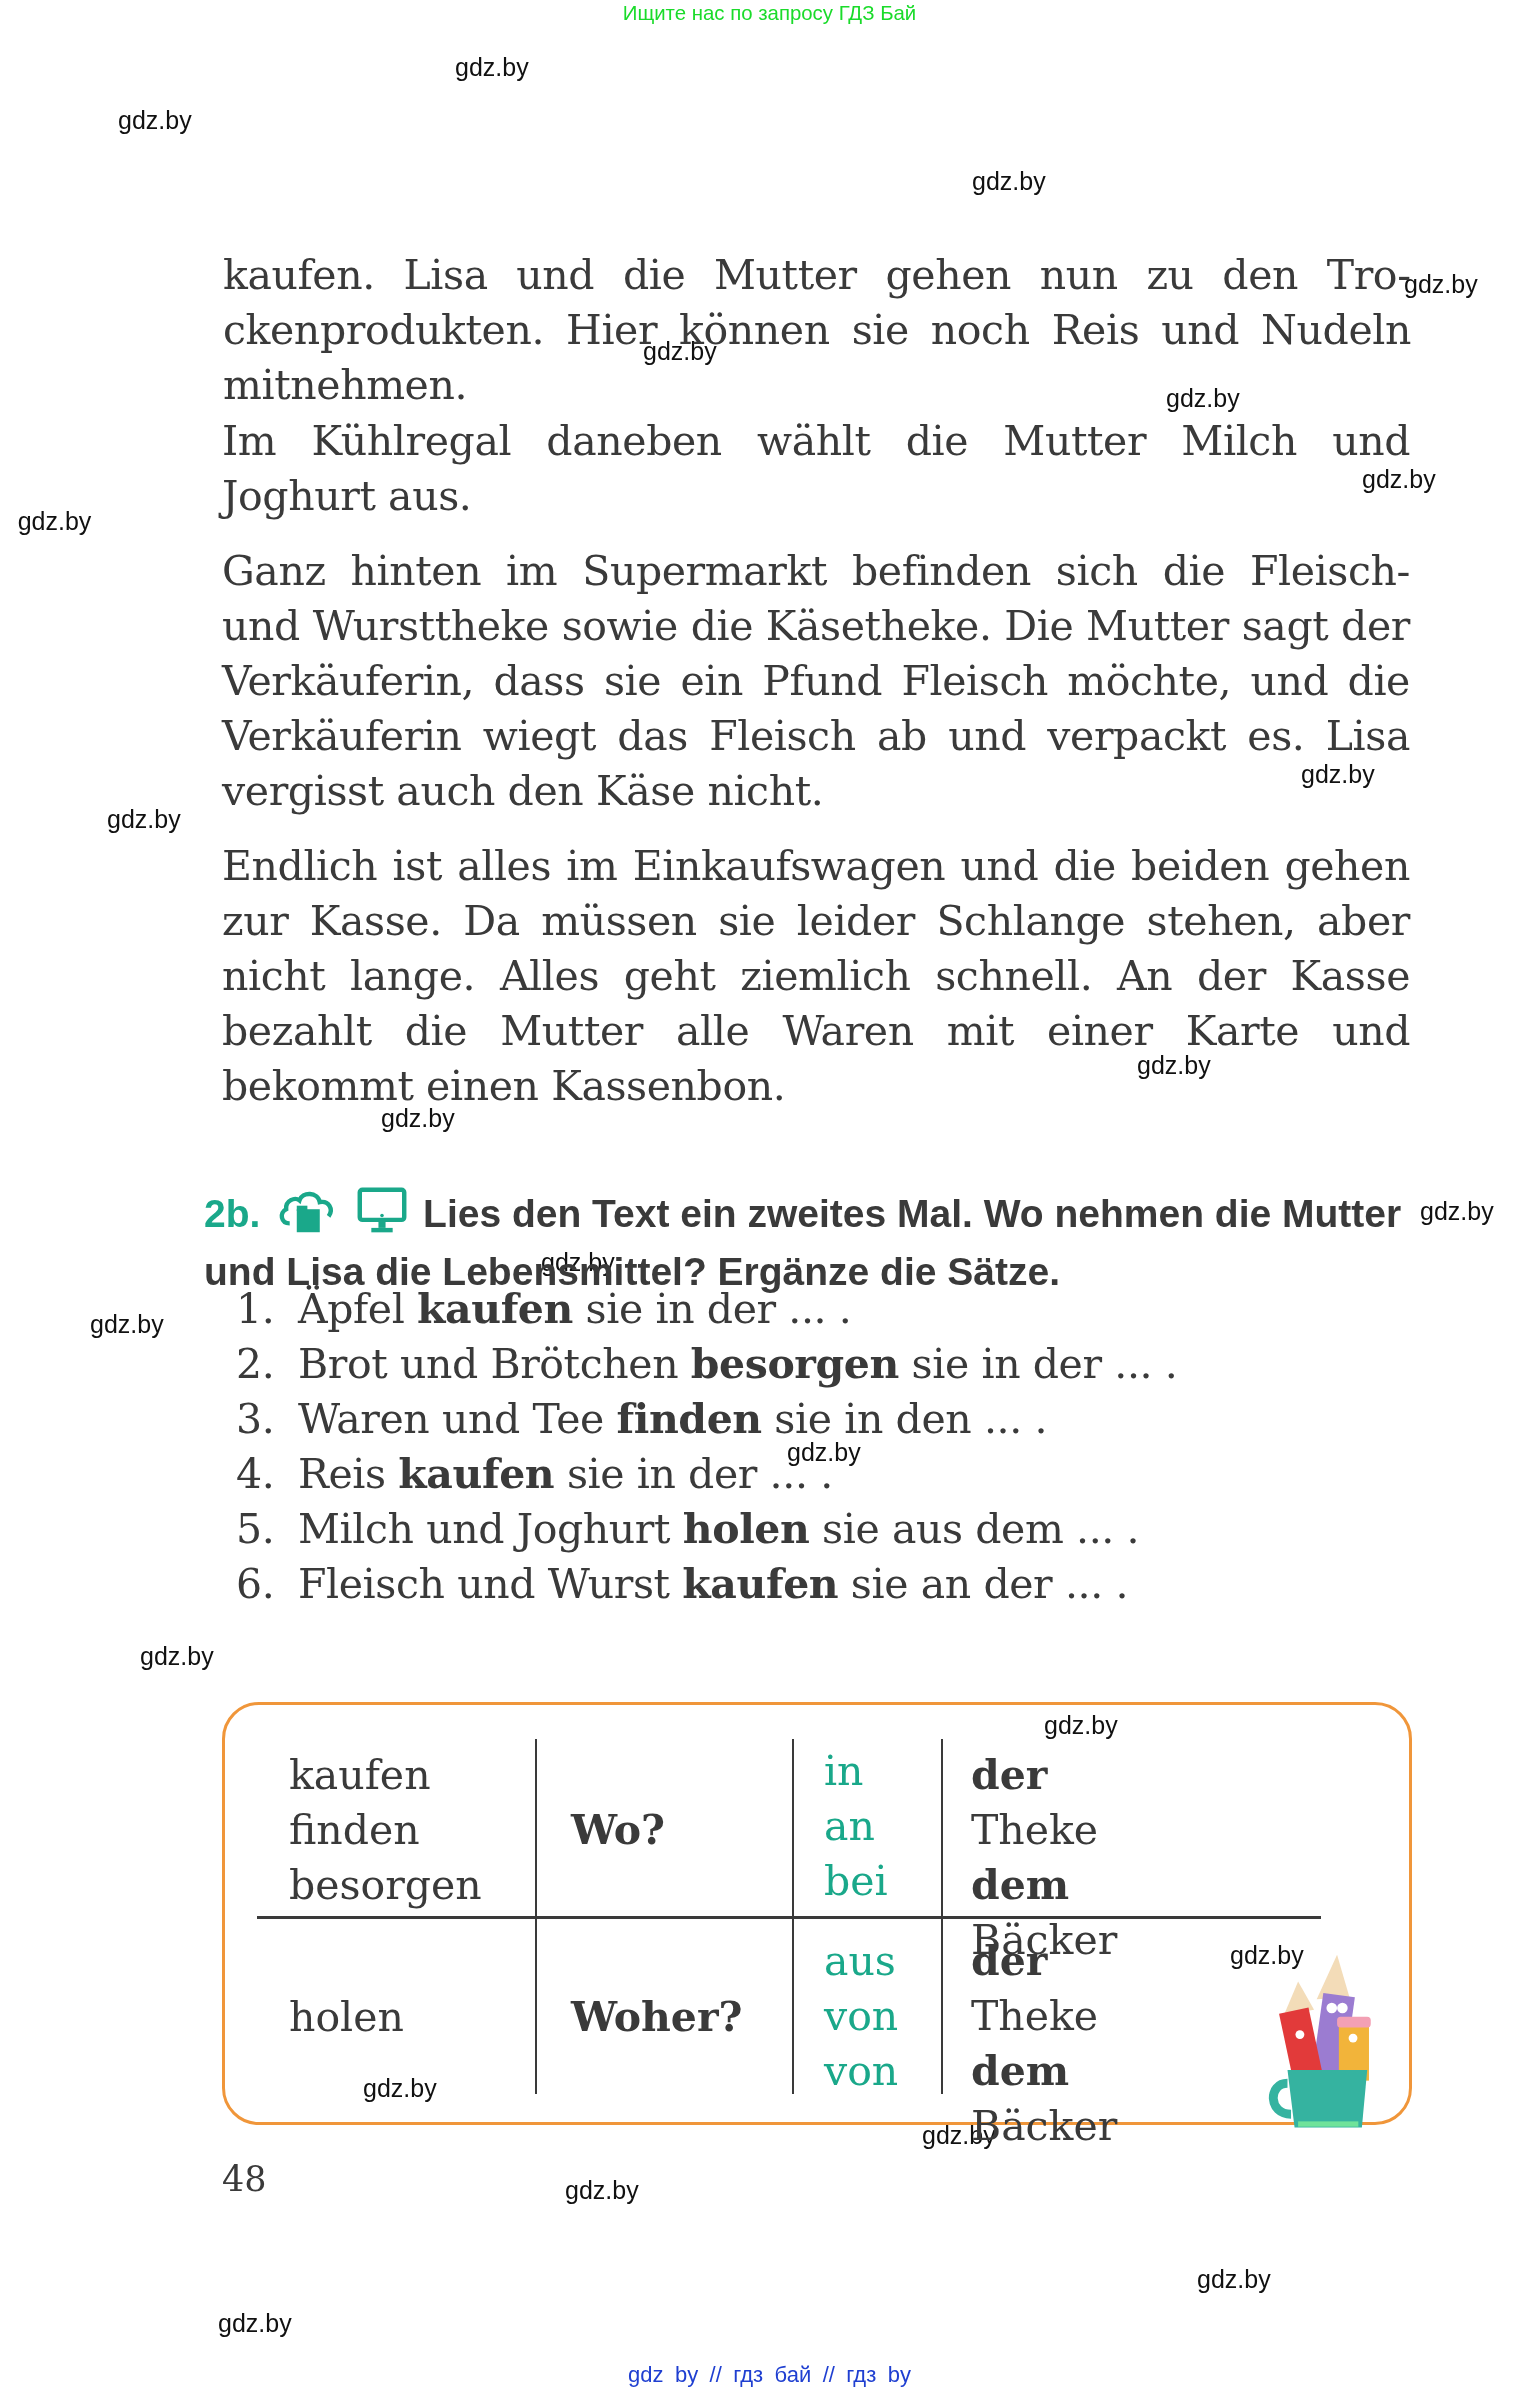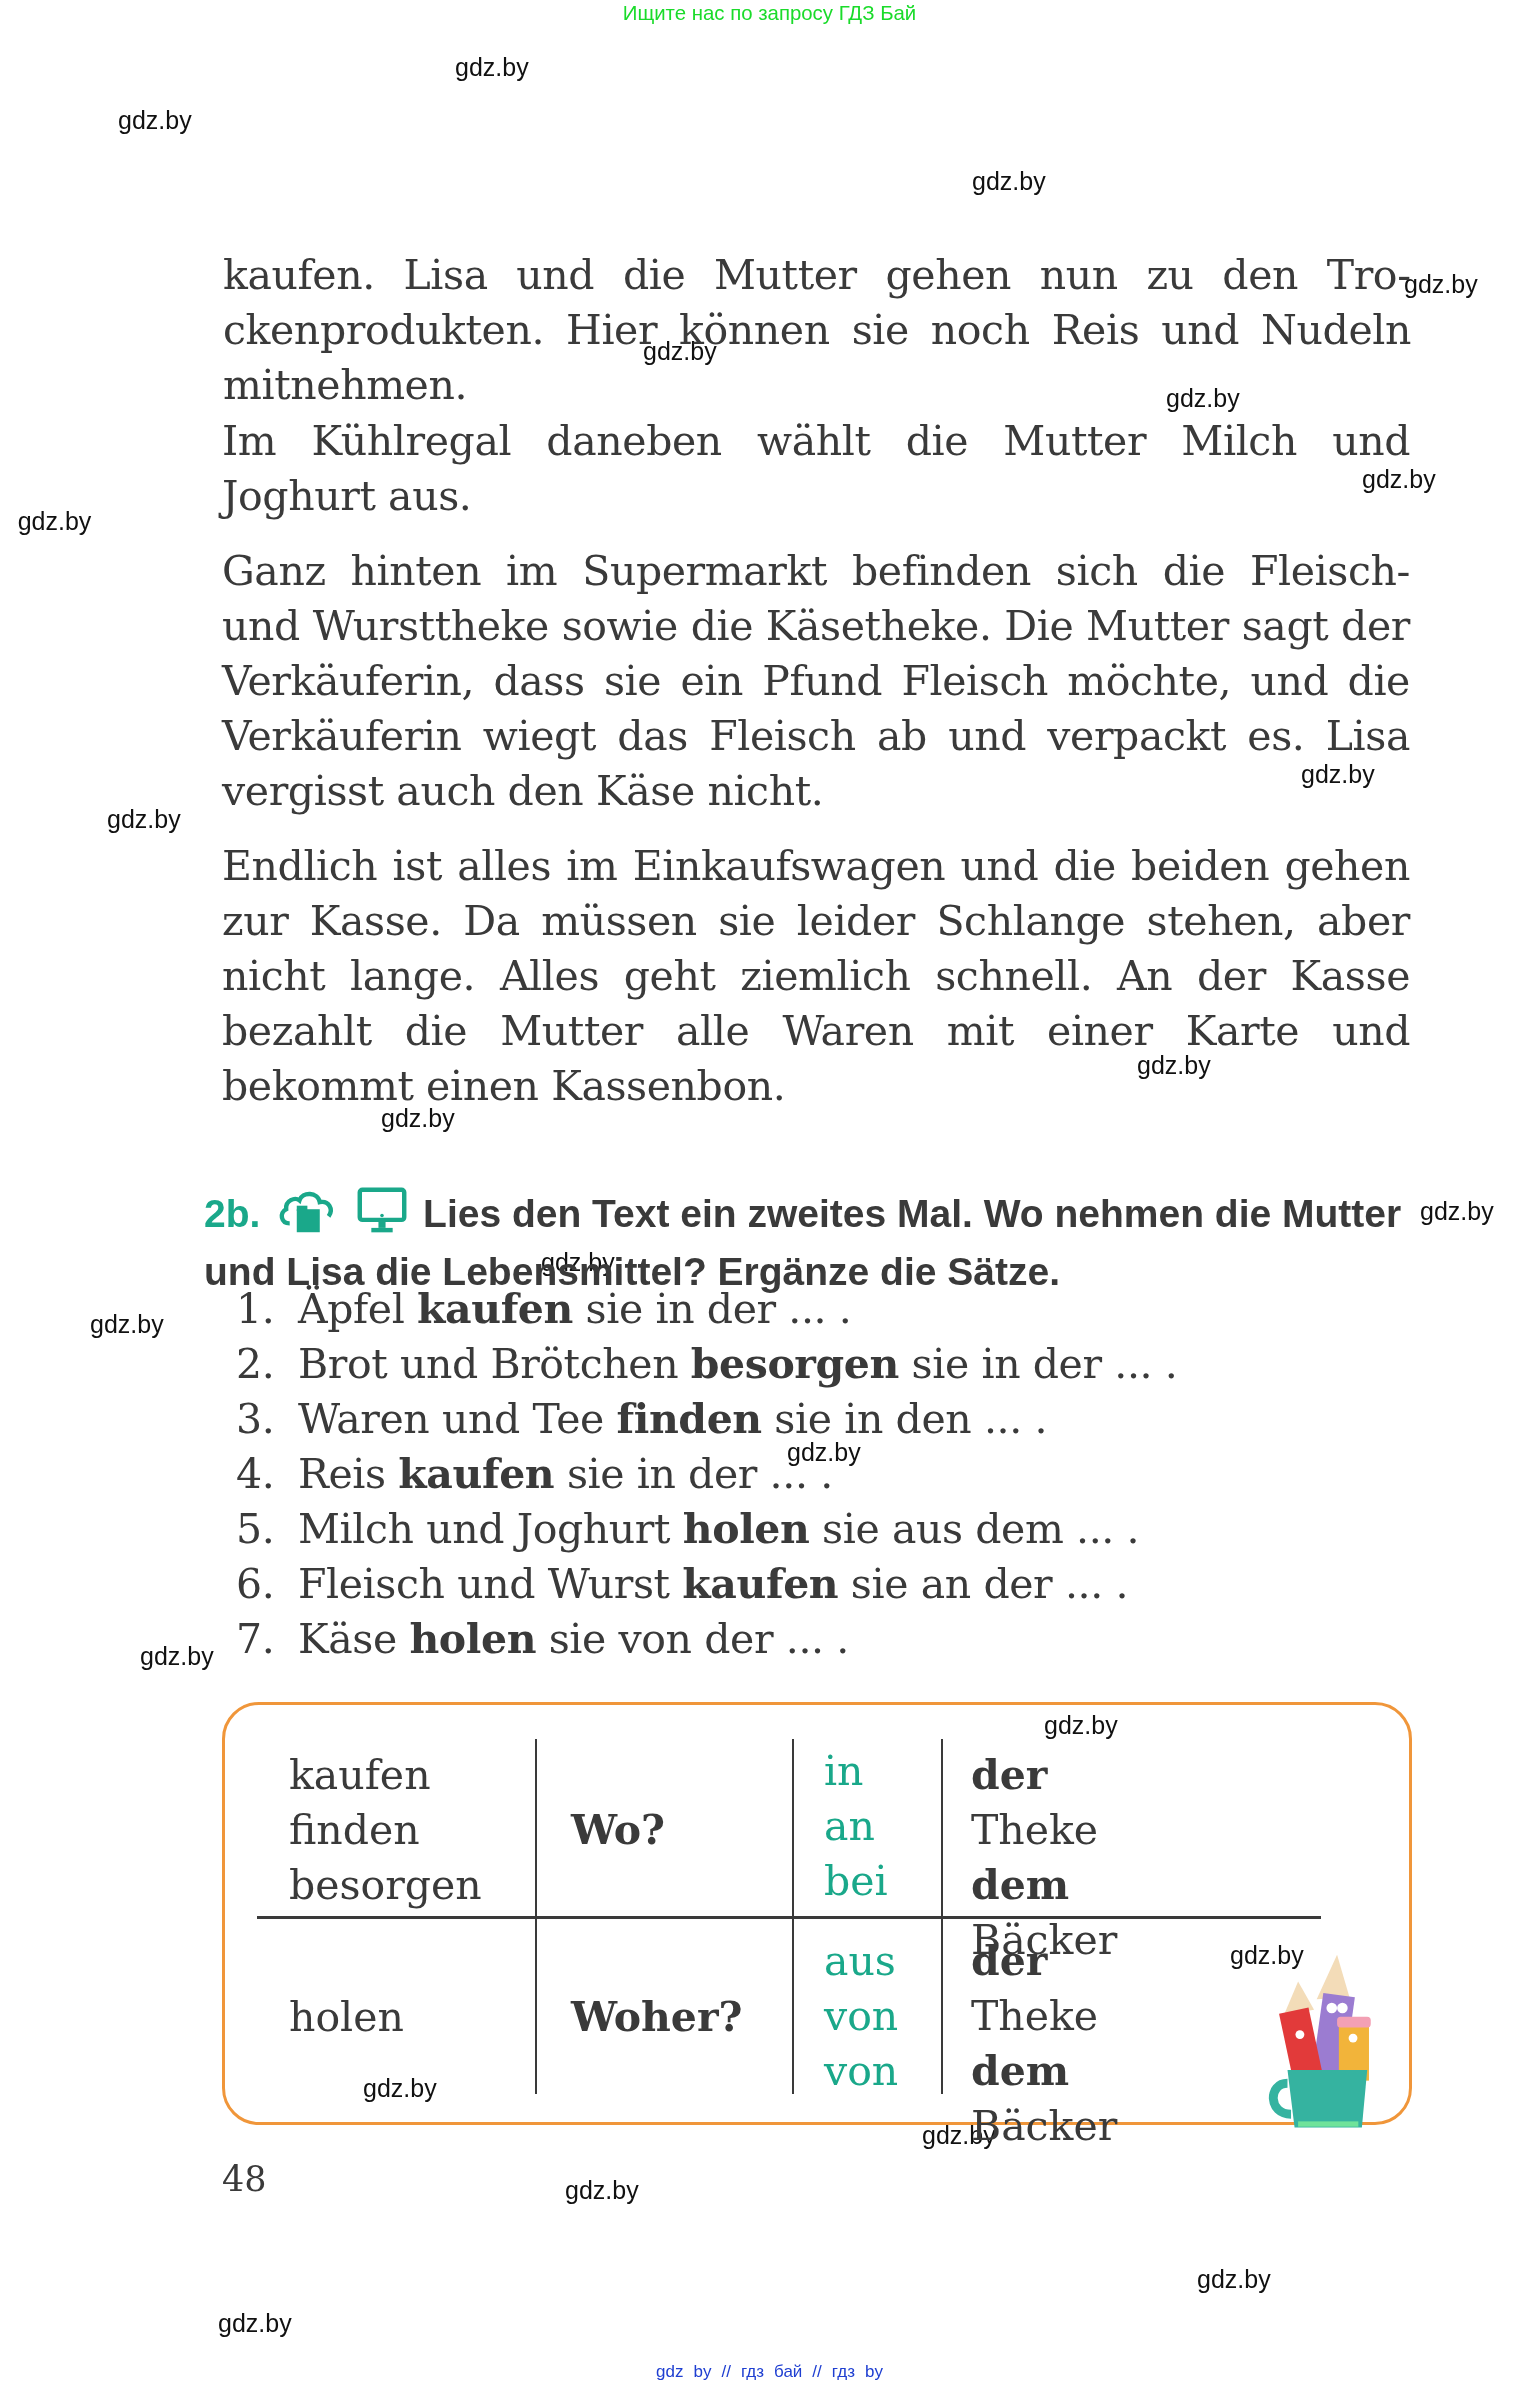--- a/index.html
+++ b/index.html
@@ -1,20 +1,20 @@
 <!DOCTYPE html>
 <html style="font-size:14px"><head>
 <meta charset="utf-8">
 <style>
   html, body { margin:0; padding:0; background:#ffffff; }
   body { width:1539px; height:2401px; position:relative; overflow:hidden; color:#3a3a3a; }
   .top-banner { position:absolute; top:1.8px; left:0; width:1539px; text-align:center;
     font-family:"Liberation Sans", sans-serif; font-size:20.4px; color:#1adb2a; }
   .bottom-banner { position:absolute; top:2362px; left:0; width:1539px; text-align:center;
-    font-family:"Liberation Sans", sans-serif; font-size:17px; color:#1f3fd1; word-spacing:5.3px; }
+    font-family:"Liberation Sans", sans-serif; font-size:22px; color:#1f3fd1; word-spacing:5.3px; }
   .wm { position:absolute; font-family:"Liberation Sans", sans-serif; font-size:25px; color:#111; }
   .para { position:absolute; left:222px; width:1188px; font-family:"DejaVu Serif", serif;
     font-size:41px; line-height:55px; text-align:justify; color:#3a3a3a; letter-spacing:-0.4px; }
   .task { position:absolute; left:204px; top:1144px; width:1206px; font-family:"Liberation Sans", sans-serif;
     font-weight:bold; font-size:39px; line-height:50px; color:#3a3a3a;margin-top:43px; }
   .task .num { color:#1aa88a; }
   .task .ico { display:inline-block; vertical-align:middle; margin:0 5.3px; }
   .list { position:absolute; left:222px; top:1282px; font-family:"DejaVu Serif", serif; font-size:41px; line-height:55px; color:#3a3a3a; letter-spacing:-0.4px;margin-left:14px; }
   .list .row { white-space:nowrap; }
   .list .n { display:inline-block; width:62px; }
@@ -83,21 +83,20 @@
   <span>Lies den Text ein zweites Mal. Wo nehmen die Mutter und Lisa die Lebensmittel? Ergänze die Sätze.</span>
 </div>
 
 <div class="list">
   <div class="row"><span class="n">1.</span><span>Äpfel </span><b>kaufen</b><span> sie in der ... .</span></div>
   <div class="row"><span class="n">2.</span><span>Brot und Brötchen </span><b>besorgen</b><span> sie in der ... .</span></div>
   <div class="row"><span class="n">3.</span><span>Waren und Tee </span><b>finden</b><span> sie in den ... .</span></div>
   <div class="row"><span class="n">4.</span><span>Reis </span><b>kaufen</b><span> sie in der ... .</span></div>
   <div class="row"><span class="n">5.</span><span>Milch und Joghurt </span><b>holen</b><span> sie aus dem ... .</span></div>
   <div class="row"><span class="n">6.</span><span>Fleisch und Wurst </span><b>kaufen</b><span> sie an der ... .</span></div>
-  <div class="row"><span class="n">7.</span><span>Käse </span><b>holen</b><span> sie von der ... .</span></div>
 </div>
 
 <div class="box"></div>
 <div class="tbl">
 
   <div class="vline" style="left:278px;top:0;height:355px"></div>
   <div class="vline" style="left:535px;top:0;height:355px"></div>
   <div class="vline" style="left:684px;top:0;height:355px"></div>
   <div class="hline" style="left:0;top:177px;width:1064px"></div>
 

